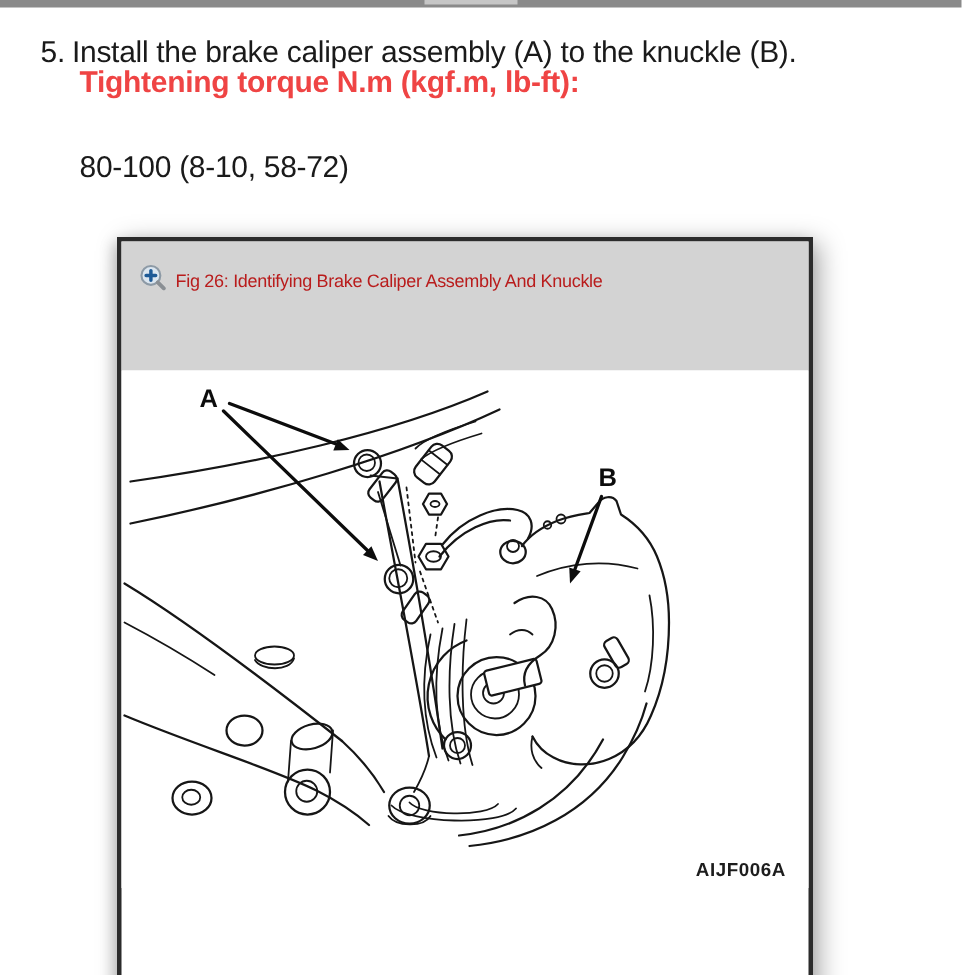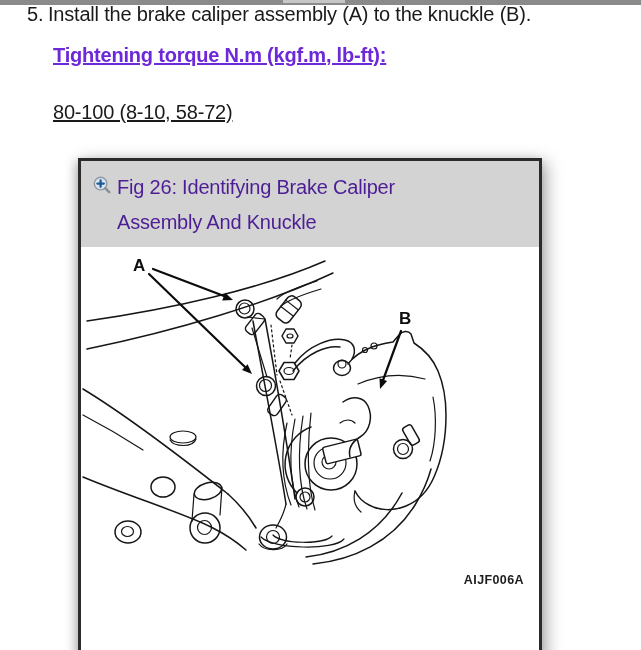--- a/index.html
+++ b/index.html
@@ -7,31 +7,31 @@
     --border:#2b2b2b;
     --line:#161616;
     --icon-blue:#1d5a96;
     --top-bar:#8a8a8a;
   }
   *{margin:0;padding:0;box-sizing:border-box;}
   html,body{width:641px;height:650px;overflow:hidden;background:#ffffff;
     font-family:"Liberation Sans","DejaVu Sans",sans-serif;color:#1a1a1a;}
   .top-bar{position:absolute;left:0;top:0;width:641px;height:5px;background:var(--top-bar);}
   .top-bar-thumb{position:absolute;left:283px;top:0;width:62px;height:3px;background:#c6c6c6;}
-  .step-line{position:absolute;left:27px;top:3px;font-size:20px;letter-spacing:-0.2px;white-space:nowrap;}
+  .step-line{position:absolute;left:27px;top:24px;font-size:20px;letter-spacing:-0.2px;white-space:nowrap;}
   .step-num{display:inline-block;width:21px;}
-  .torque-label{position:absolute;left:53px;top:44px;font-size:20px;font-weight:bold;letter-spacing:-0.2px;white-space:nowrap;color:#6d28d9;text-decoration:underline;}
-  .torque-value{position:absolute;left:53px;top:101px;font-size:20px;letter-spacing:-0.2px;white-space:nowrap;text-decoration:underline;}
+  .torque-label{position:absolute;left:53px;top:44px;font-size:20px;font-weight:bold;letter-spacing:-0.2px;white-space:nowrap;color:#ef4444;}
+  .torque-value{position:absolute;left:53px;top:101px;font-size:20px;letter-spacing:-0.2px;white-space:nowrap;}
   .figure-box{position:absolute;left:78px;top:158px;width:464px;height:545px;
     background:#ffffff;border:3px solid var(--border);
     box-shadow:4px 4px 16px rgba(0,0,0,.35), -3px 3px 9px rgba(0,0,0,.18);}
   .figure-header{background:var(--header-bg);height:86px;padding:9px 12px 7px 12px;
     display:flex;align-items:flex-start;}
   .zoom-btn{flex:0 0 auto;width:18px;height:18px;margin:6px 6px 0 0;cursor:pointer;}
-  .fig-title{font-size:20px;line-height:35px;color:#4c1d95;width:330px;letter-spacing:-0.2px;}
+  .fig-title{font-size:12px;line-height:35px;color:#b91c1c;width:330px;letter-spacing:-0.2px;}
   .figure-body{position:relative;background:#fff;}
   .drawing{display:block;margin:0;}
   .courtesy{margin-top:26px;text-align:center;font-size:16.5px;color:#1f1f1f;letter-spacing:-0.2px;}
   svg .ln{fill:none;stroke:var(--line);stroke-width:1.5;stroke-linecap:round;stroke-linejoin:round;}
   svg .thin{stroke-width:1.2;}
   svg .dot{stroke-dasharray:2,3;stroke-width:1.2;}
   svg .arrow{fill:none;stroke:#0c0c0c;stroke-width:2.2;stroke-linecap:round;}
   svg .head{fill:#0c0c0c;stroke:none;}
   svg .lbl{font:bold 17px "Liberation Sans",sans-serif;fill:#0c0c0c;}
   svg .code{font:bold 12.5px "Liberation Sans",sans-serif;fill:#1d1d1d;letter-spacing:.4px;}

